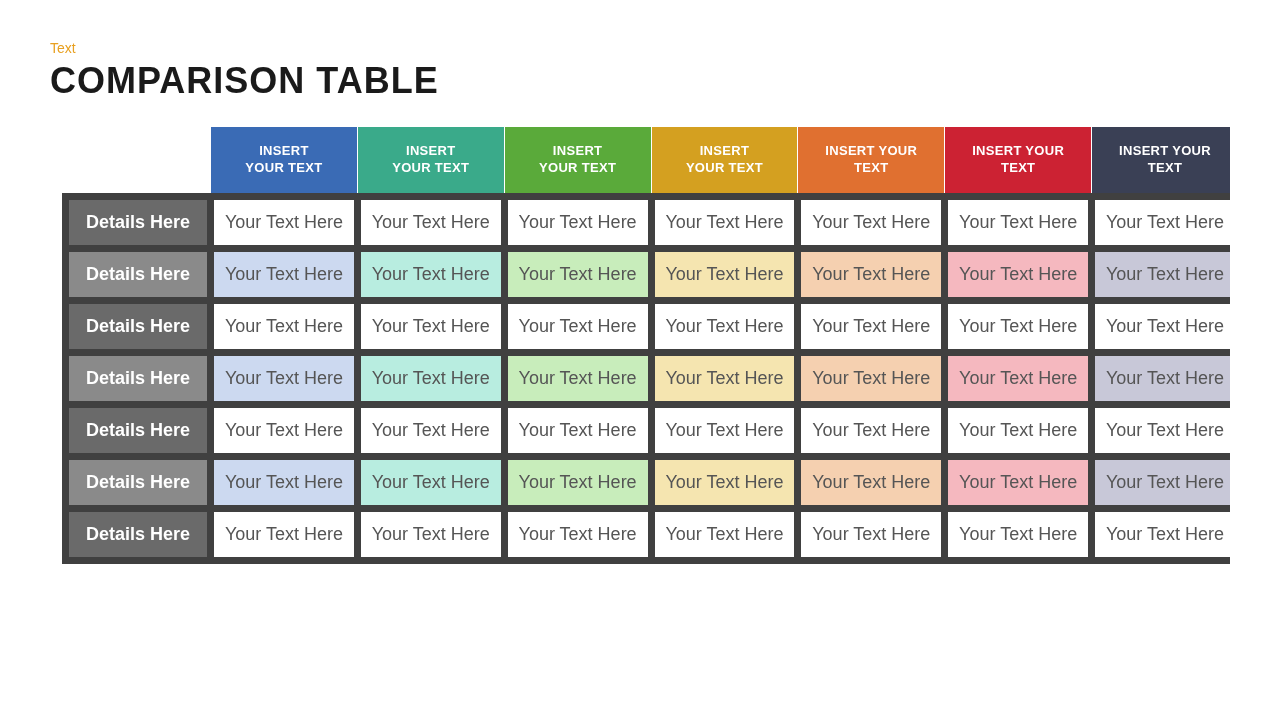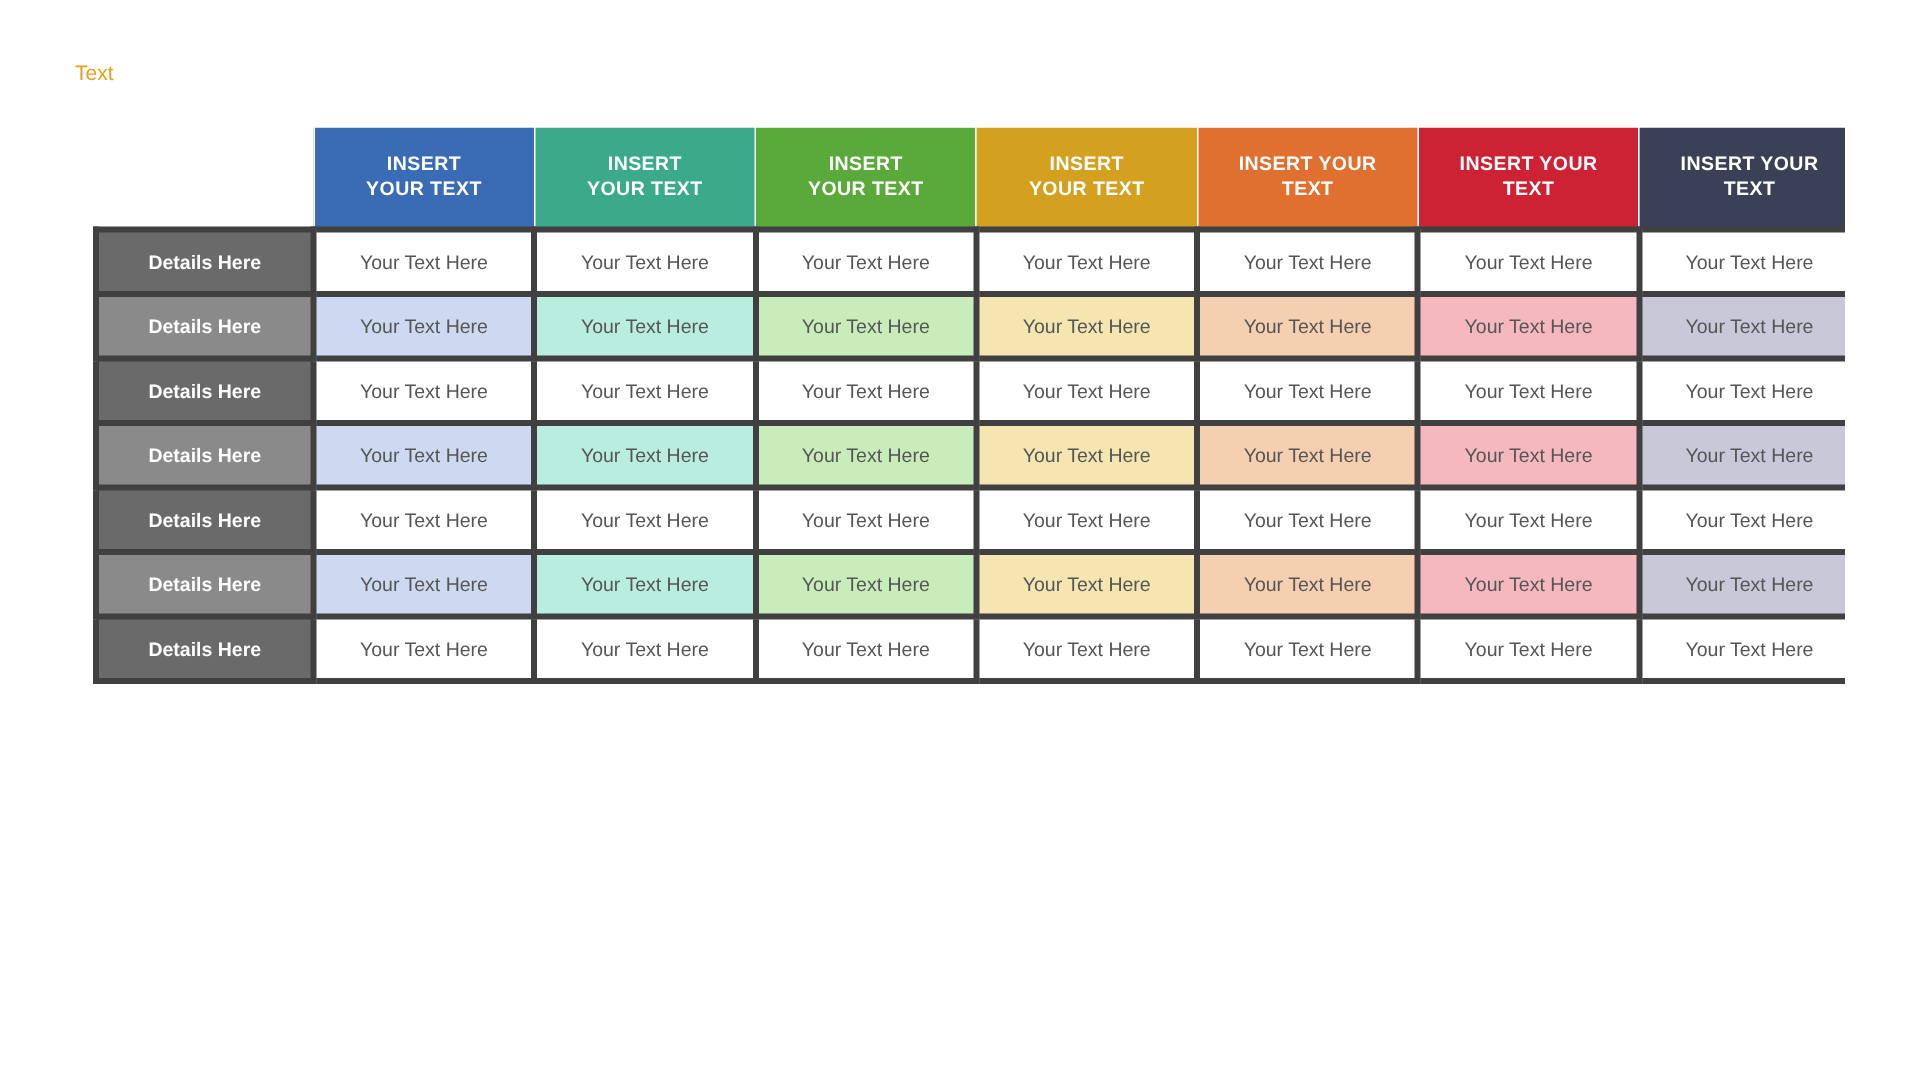--- a/index.html
+++ b/index.html
@@ -74,24 +74,24 @@
     th.col-2 { background: #3aaa8a; }
     th.col-3 { background: #5aaa3a; }
     th.col-4 { background: #d4a020; }
     th.col-5 { background: #e07030; }
     th.col-6 { background: #cc2233; }
     th.col-7 { background: #3a4055; }
 
     
     tbody tr td {
       text-align: center;
-      font-size: 13px;
+      font-size: 18px;
       padding: 12px 8px;
       vertical-align: middle;
-      border: 4px solid #404040;
+      border: 7px solid #404040;
     }
 
     tbody tr:nth-child(odd) td.row-label {
       background: #6a6a6a;
       color: #ffffff;
       font-weight: 600;
     }
 
     tbody tr:nth-child(even) td.row-label {
       background: #8a8a8a;
@@ -121,20 +121,21 @@
     
     col.c0 { width: 145px; }
     col.c1, col.c2, col.c3, col.c4, col.c5, col.c6, col.c7 { width: calc((100% - 145px) / 7); }
   </style>
 </head>
 <body>
 
 <div class="page">
   <div class="header">
     <div class="header-label">Text</div>
+    <div class="header-title">COMPARISON TABLE</div>
   </div>
 
   <div class="table-container">
     <table>
       <colgroup>
         <col class="c0">
         <col class="c1">
         <col class="c2">
         <col class="c3">
         <col class="c4">

